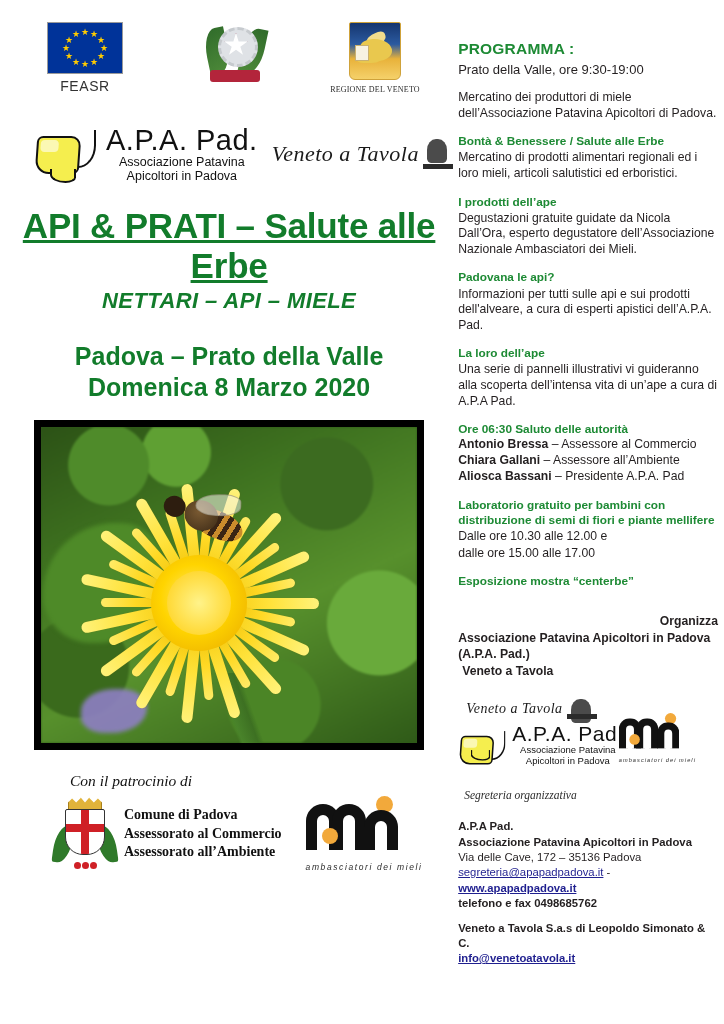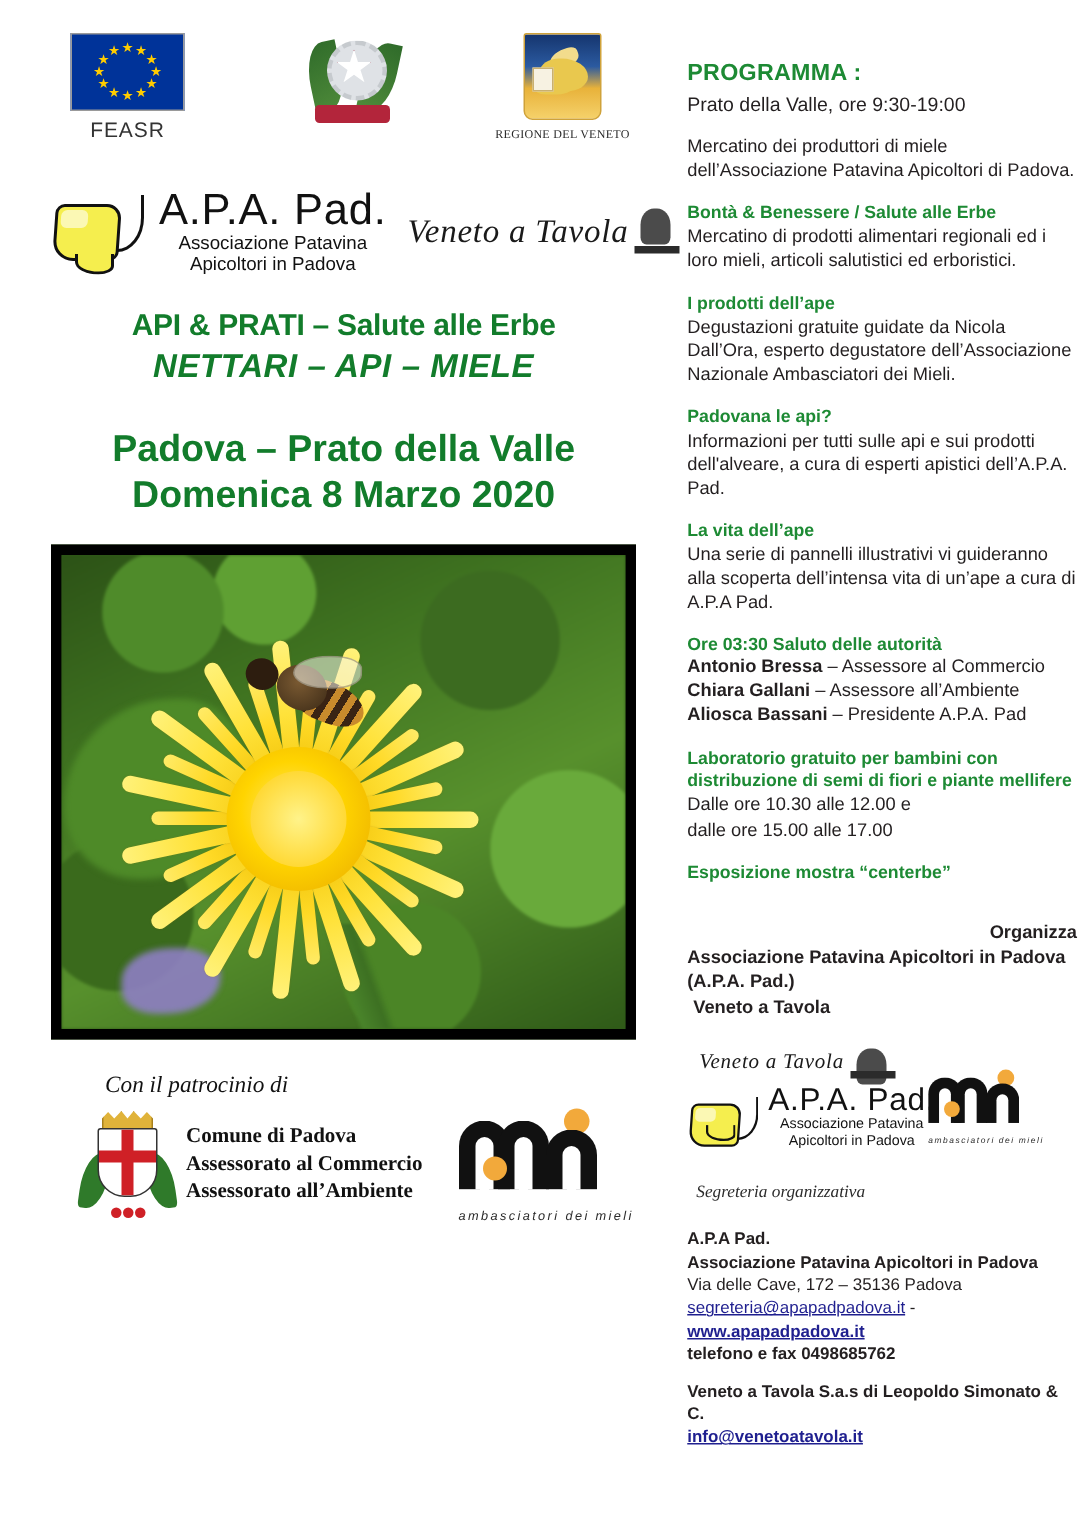--- a/index.html
+++ b/index.html
@@ -254,23 +254,24 @@
     background: #2b2b2b;
   }
 
   
   .headline {
     text-align: center;
     padding: 6px 10px 0 10px;
   }
   .h-line1 {
     color: #127c2b;
-    font-size: 20px;
+    font-size: 35px;
     font-weight: bold;
     letter-spacing: -.2px;
+    text-decoration: underline;
   }
   .h-line2 {
     color: #127c2b;
     font-size: 22px;
     font-weight: bold;
     font-style: italic;
     margin-top: 2px;
     letter-spacing: .4px;
   }
   .h-line3 {
@@ -799,26 +800,26 @@
       <div class="blk-h">I prodotti dell’ape</div>
       <div class="blk-b">Degustazioni gratuite guidate da Nicola Dall’Ora, esperto degustatore dell’Associazione Nazionale Ambasciatori dei Mieli.</div>
     </div>
 
     <div class="blk">
       <div class="blk-h">Padovana le api?</div>
       <div class="blk-b">Informazioni per tutti sulle api e sui prodotti dell'alveare, a cura di esperti apistici dell’A.P.A. Pad.</div>
     </div>
 
     <div class="blk">
-      <div class="blk-h">La vita dell’ape</div>
+      <div class="blk-h">La loro dell’ape</div>
       <div class="blk-b">Una serie di pannelli illustrativi vi guideranno alla scoperta dell’intensa vita di un’ape a cura di A.P.A Pad.</div>
     </div>
 
     <div class="blk">
-      <div class="blk-h">Ore 03:30 Saluto delle autorità</div>
+      <div class="blk-h">Ore 06:30 Saluto delle autorità</div>
       <div class="auth-line">
         <b>Antonio Bressa</b><span> – Assessore al Commercio</span>
       </div>
       <div class="auth-line">
         <b>Chiara Gallani</b><span> – Assessore all’Ambiente</span>
       </div>
       <div class="auth-line">
         <b>Aliosca Bassani</b><span> – Presidente A.P.A. Pad</span>
       </div>
     </div>

